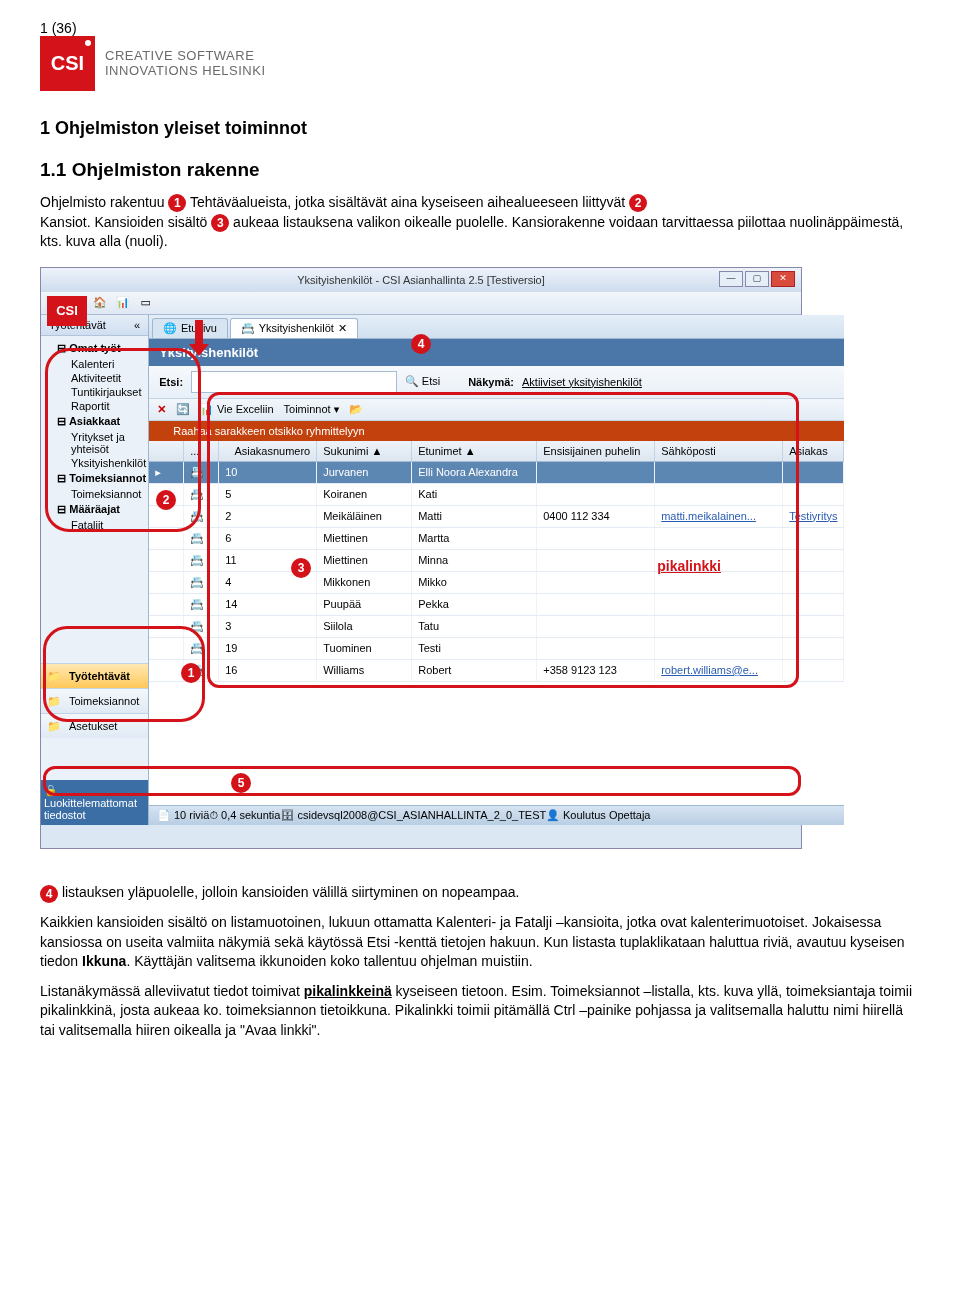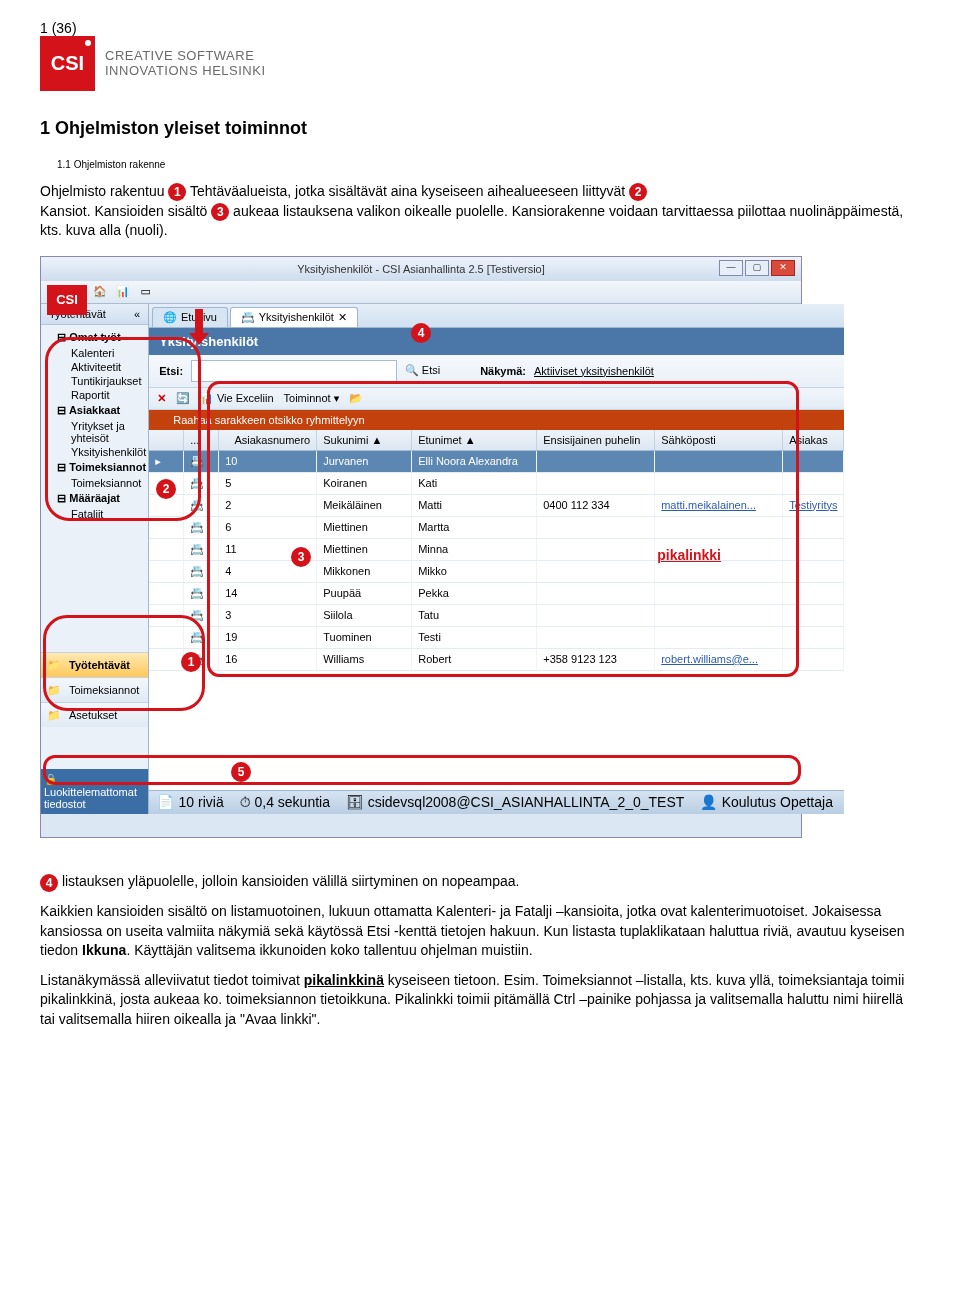--- a/index.html
+++ b/index.html
@@ -2,21 +2,21 @@
 <html><head>
 <meta charset="utf-8">
 <style>
 body{font-family:Verdana,Arial,sans-serif;font-size:14px;color:#000;margin:0;padding:20px 40px;width:880px}
 .page-num{font-size:14px}
 .logo-row{display:flex;align-items:center;gap:10px;margin-bottom:20px}
 .logo-badge{width:55px;height:55px;background:#d4121a;display:flex;align-items:center;justify-content:center;color:#fff;font-weight:bold;font-size:20px;position:relative}
 .logo-badge::after{content:"";position:absolute;top:4px;right:4px;width:6px;height:6px;background:#fff;border-radius:50%}
 .logo-text{line-height:1.1;color:#6b6b6b;font-size:13px;letter-spacing:0.5px}
 h1{font-size:18px;font-weight:bold;margin:27px 0 20px}
-h2{font-size:10px;font-weight:normal;margin:12px 17px}
+h2{font-size:19px;font-weight:bold;margin:12px 0}
 p{margin:10px 0;line-height:1.4}
 .circ{display:inline-block;width:18px;height:18px;background:#d4121a;color:#fff;border-radius:50%;text-align:center;line-height:18px;font-size:12px;font-weight:bold;vertical-align:middle}
 .screenshot{position:relative;width:760px;height:580px;background:#dbe8f4;border:1px solid #88a;margin:15px 0;font-size:11px}
 .titlebar{height:24px;background:linear-gradient(#eef3fb,#cddced);display:flex;align-items:center;justify-content:center;font-size:11px;color:#333;position:relative}
 .winbtns{position:absolute;right:6px;top:3px;display:flex;gap:2px}
 .winbtn{width:22px;height:14px;border:1px solid #88a;background:#e6eef8;font-size:9px;text-align:center;line-height:12px}
 .winbtn.close{background:#d94b3b;color:#fff;border-color:#a22}
 .menubar{height:22px;background:linear-gradient(#f2f6fb,#dfe8f3);border-bottom:1px solid #a7bdd3;padding-left:52px;display:flex;align-items:center;gap:10px}
 .csi-small{position:absolute;left:6px;top:28px;width:40px;height:30px;background:#d4121a;color:#fff;display:flex;align-items:center;justify-content:center;font-size:13px;font-weight:bold}
 .content-area{display:flex;height:510px}
@@ -41,21 +41,21 @@
 .toolbar{background:linear-gradient(#f2f6fb,#e2ebf5);padding:4px 8px;display:flex;align-items:center;gap:10px;border-bottom:1px solid #c2d3e4;font-size:11px}
 .group-row{background:#c2410c;color:#fff;padding:4px 24px;font-size:11px}
 .grid-head{background:linear-gradient(#eef3f9,#dce6f1);display:flex;border-bottom:1px solid #a7bdd3;font-size:11px}
 .gh{padding:4px 6px;border-right:1px solid #c2d3e4}
 .gh0{width:22px}.gh1{width:22px}.gh2{width:85px;text-align:right}.gh3{width:82px}.gh4{width:112px}.gh5{width:105px}.gh6{width:115px}.gh7{flex:1}
 .grid-body .row{display:flex;border-bottom:1px solid #e4ebf3;font-size:11px}
 .grid-body .row>div{padding:4px 6px;border-right:1px solid #eef3f9}
 .row.sel{background:#5c87b2;color:#fff}
 .c0{width:22px}.c1{width:22px}.c2{width:85px;text-align:left}.c3{width:82px}.c4{width:112px}.c5{width:105px}.c6{width:115px;color:#2a5db0;text-decoration:underline}.c7{flex:1;color:#2a5db0;text-decoration:underline}
 .row.sel .c6,.row.sel .c7{color:#fff}
-.statusbar{background:linear-gradient(#d6e3f1,#b9cee3);padding:3px 8px;font-size:14px;display:flex;gap:16px;border-top:1px solid #9db8d0}
+.statusbar{background:linear-gradient(#d6e3f1,#b9cee3);padding:3px 8px;font-size:11px;display:flex;gap:0;border-top:1px solid #9db8d0}
 .marker{position:absolute;width:20px;height:20px;background:#d4121a;color:#fff;border-radius:50%;text-align:center;line-height:20px;font-size:12px;font-weight:bold;z-index:10}
 .red-ring{position:absolute;border:3px solid #d4121a;border-radius:24px;z-index:9}
 .red-ring.big{border-radius:12px}
 .arrow{position:absolute;left:148px;top:52px;z-index:11}
 .pikal{position:absolute;right:80px;top:290px;color:#d4121a;font-weight:bold;text-decoration:underline;font-size:14px;z-index:12}
 b{font-weight:bold}
 u.pk{font-weight:bold}
 </style>
 </head>
 <body>
@@ -141,21 +141,21 @@
     <div class="main">
       <div class="tabbar">
         <div class="tab bg">🌐 <span>Etusivu</span></div>
         <div class="tab">📇 <span>Yksityishenkilöt</span> ✕</div>
       </div>
       <div class="main-title">Yksityishenkilöt</div>
       <div class="search-row">
         <b>Etsi:</b>
         <input style="width: 200px;">
         <span>🔍 <span>Etsi</span></span>
-        <span style="margin-left:32px"><b>Näkymä:</b></span>
+        <span style="margin-left:20px"><b>Näkymä:</b></span>
         <span style="text-decoration:underline">Aktiiviset yksityishenkilöt</span>
       </div>
       <div class="toolbar">
         <span style="color:#c00;font-weight:bold">✕</span>
         <span>🔄</span>
         <span>📊 <span>Vie Exceliin</span></span>
         <span>Toiminnot ▾</span>
         <span>📂</span>
       </div>
       <div class="group-row">Raahaa sarakkeen otsikko ryhmittelyyn</div>
@@ -285,14 +285,14 @@
 <p>
   <br>
   <span class="circ">4</span><span> listauksen yläpuolelle, jolloin kansioiden välillä siirtyminen on nopeampaa.</span>
 </p>
 
 <p>
   <span>Kaikkien kansioiden sisältö on listamuotoinen, lukuun ottamatta Kalenteri- ja Fatalji –kansioita, jotka ovat kalenterimuotoiset. Jokaisessa kansiossa on useita valmiita näkymiä sekä käytössä Etsi -kenttä tietojen hakuun. Kun listasta tuplaklikataan haluttua riviä, avautuu kyseisen tiedon </span><b>Ikkuna</b><span>. Käyttäjän valitsema ikkunoiden koko tallentuu ohjelman muistiin.</span>
 </p>
 
 <p>
-  <span>Listanäkymässä alleviivatut tiedot toimivat </span><u class="pk">pikalinkkinä</u><span> kyseiseen tietoon. Esim. Toimeksiannot –listalla, kts. kuva yllä, toimeksiantaja toimii pikalinkkinä, josta aukeaa ko. toimeksiannon tietoikkuna. Pikalinkki toimii pitämällä Ctrl –painike pohjassa ja valitsemalla haluttu nimi hiirellä tai valitsemalla hiiren oikealla ja "Avaa linkki".</span>
+  <span>Listanäkymässä alleviivatut tiedot toimivat </span><u class="pk">pikalinkkeinä</u><span> kyseiseen tietoon. Esim. Toimeksiannot –listalla, kts. kuva yllä, toimeksiantaja toimii pikalinkkinä, josta aukeaa ko. toimeksiannon tietoikkuna. Pikalinkki toimii pitämällä Ctrl –painike pohjassa ja valitsemalla haluttu nimi hiirellä tai valitsemalla hiiren oikealla ja "Avaa linkki".</span>
 </p>
 
 </body></html>

